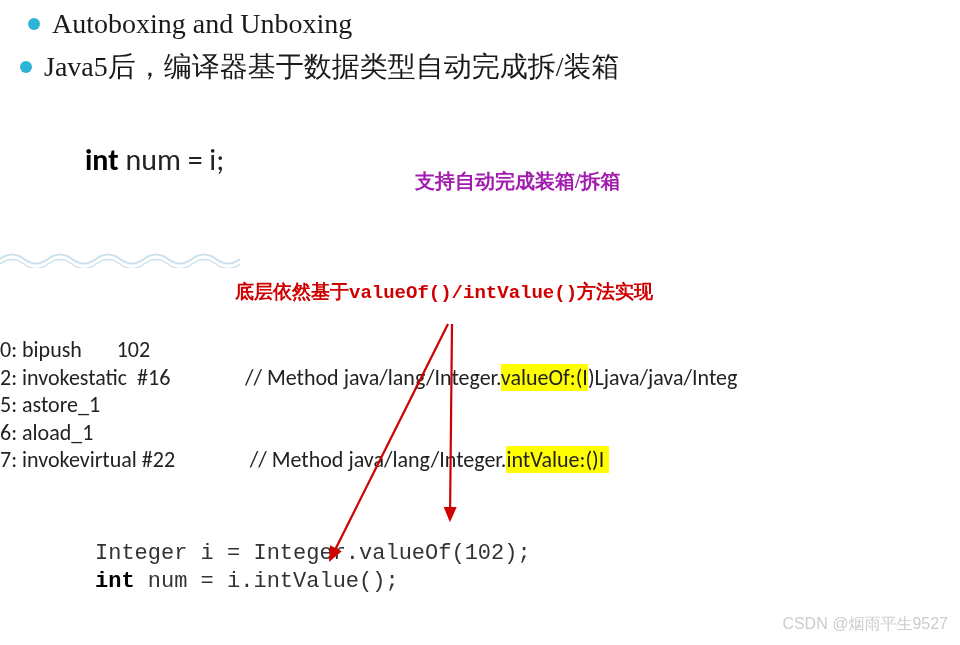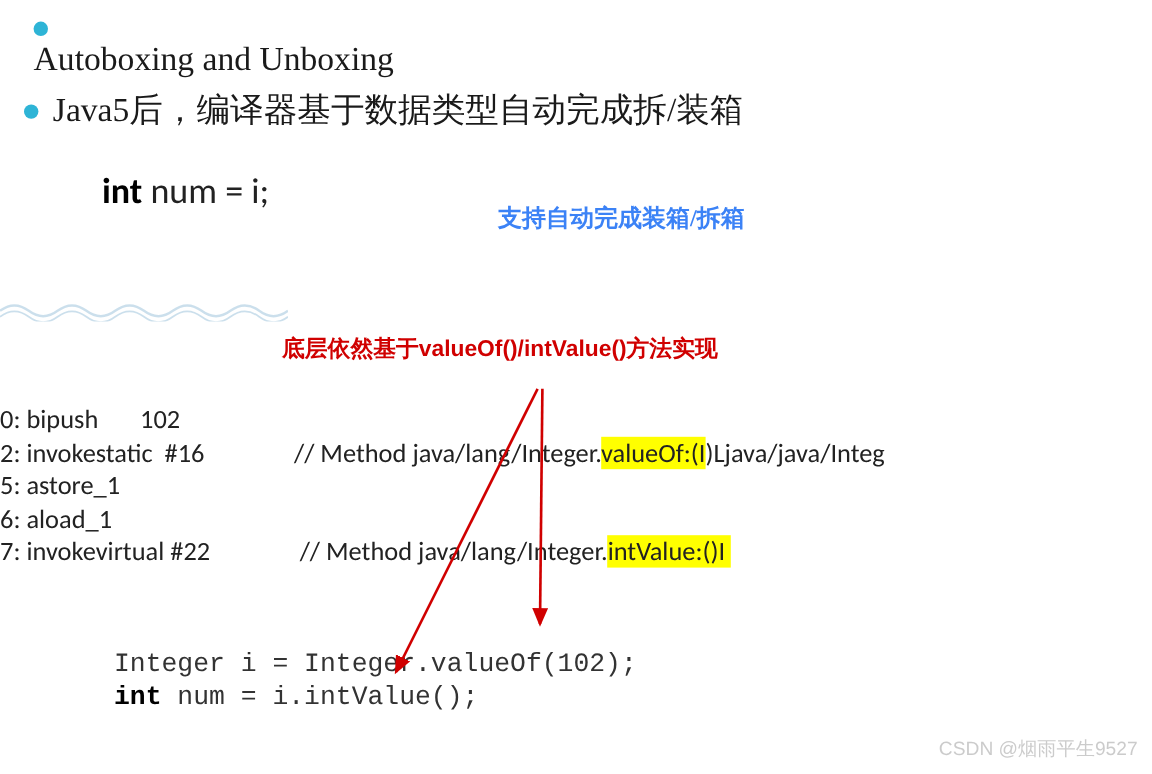--- a/index.html
+++ b/index.html
@@ -21,37 +21,37 @@
     }
     .bullet-dot {
       width: 12px;
       height: 12px;
       border-radius: 50%;
       background: #2eb4d6;
       margin-right: 12px;
       margin-top: 14px;
       flex-shrink: 0;
     }
-    .bullet1 { margin-top: 4px; flex-direction: column; }
+    .bullet1 { margin-top: 4px; }
     .bullet2 { margin-top: 4px; padding-left: 20px; }
     .code-block1 {
       position: absolute;
       left: 85px;
       top: 140px;
       font-family: Calibri, Arial, sans-serif;
       font-size: 30px;
       line-height: 1.35;
       color: #222;
     }
     .kw-int { color: #000000; font-weight: bold; }
     .annotation-red1 {
       position: absolute;
       left: 415px;
       top: 168px;
-      color: #3b82f6;
+      color: #a21caf;
       font-size: 20px;
       font-family: "SimSun", serif;
       font-weight: bold;
     }
     .annotation-red2 {
       position: absolute;
       left: 235px;
       top: 280px;
       color: #d00000;
       font-size: 19px;
@@ -124,21 +124,21 @@
 </div>
 
 <svg class="wavy-line" viewBox="0 0 240 18">
   <path d="M0 9 Q 12 0 24 9 T 48 9 T 72 9 T 96 9 T 120 9 T 144 9 T 168 9 T 192 9 T 216 9 T 240 9" stroke="#6da6c9" stroke-width="2" fill="none"></path>
   <path d="M0 14 Q 12 5 24 14 T 48 14 T 72 14 T 96 14 T 120 14 T 144 14 T 168 14 T 192 14 T 216 14 T 240 14" stroke="#6da6c9" stroke-width="1.5" fill="none"></path>
 </svg>
 
 <div class="annotation-red1">支持自动完成装箱/拆箱</div>
 
 <div class="annotation-red2">
-  <div><span>底层依然基于</span><span style="font-family:Liberation Sans, sans-serif;">valueOf()/intValue()</span><span>方法实现</span></div>
+  <div><span>底层依然基于</span><span style="font-family:Liberation Mono, monospace;">valueOf()/intValue()</span><span>方法实现</span></div>
 </div>
 
 <div class="bytecode"><span>0: </span><span>bipush</span><span>       102</span>
 <span>2: invokestatic  #16               // Method java/lang/Integer.</span><span class="hl">valueOf:(I</span><span>)Ljava/java/Integ</span>
 <span>5: astore_1</span>
 <span>6: aload_1</span>
 <span>7: invokevirtual #22               // Method java/lang/Integer.</span><span class="hl">intValue:()I </span></div>
 
 <div class="code-block2"><span>Integer i = Integer.valueOf(102);</span>
 <span class="kw-int">int</span><span> num = i.intValue();</span></div>

